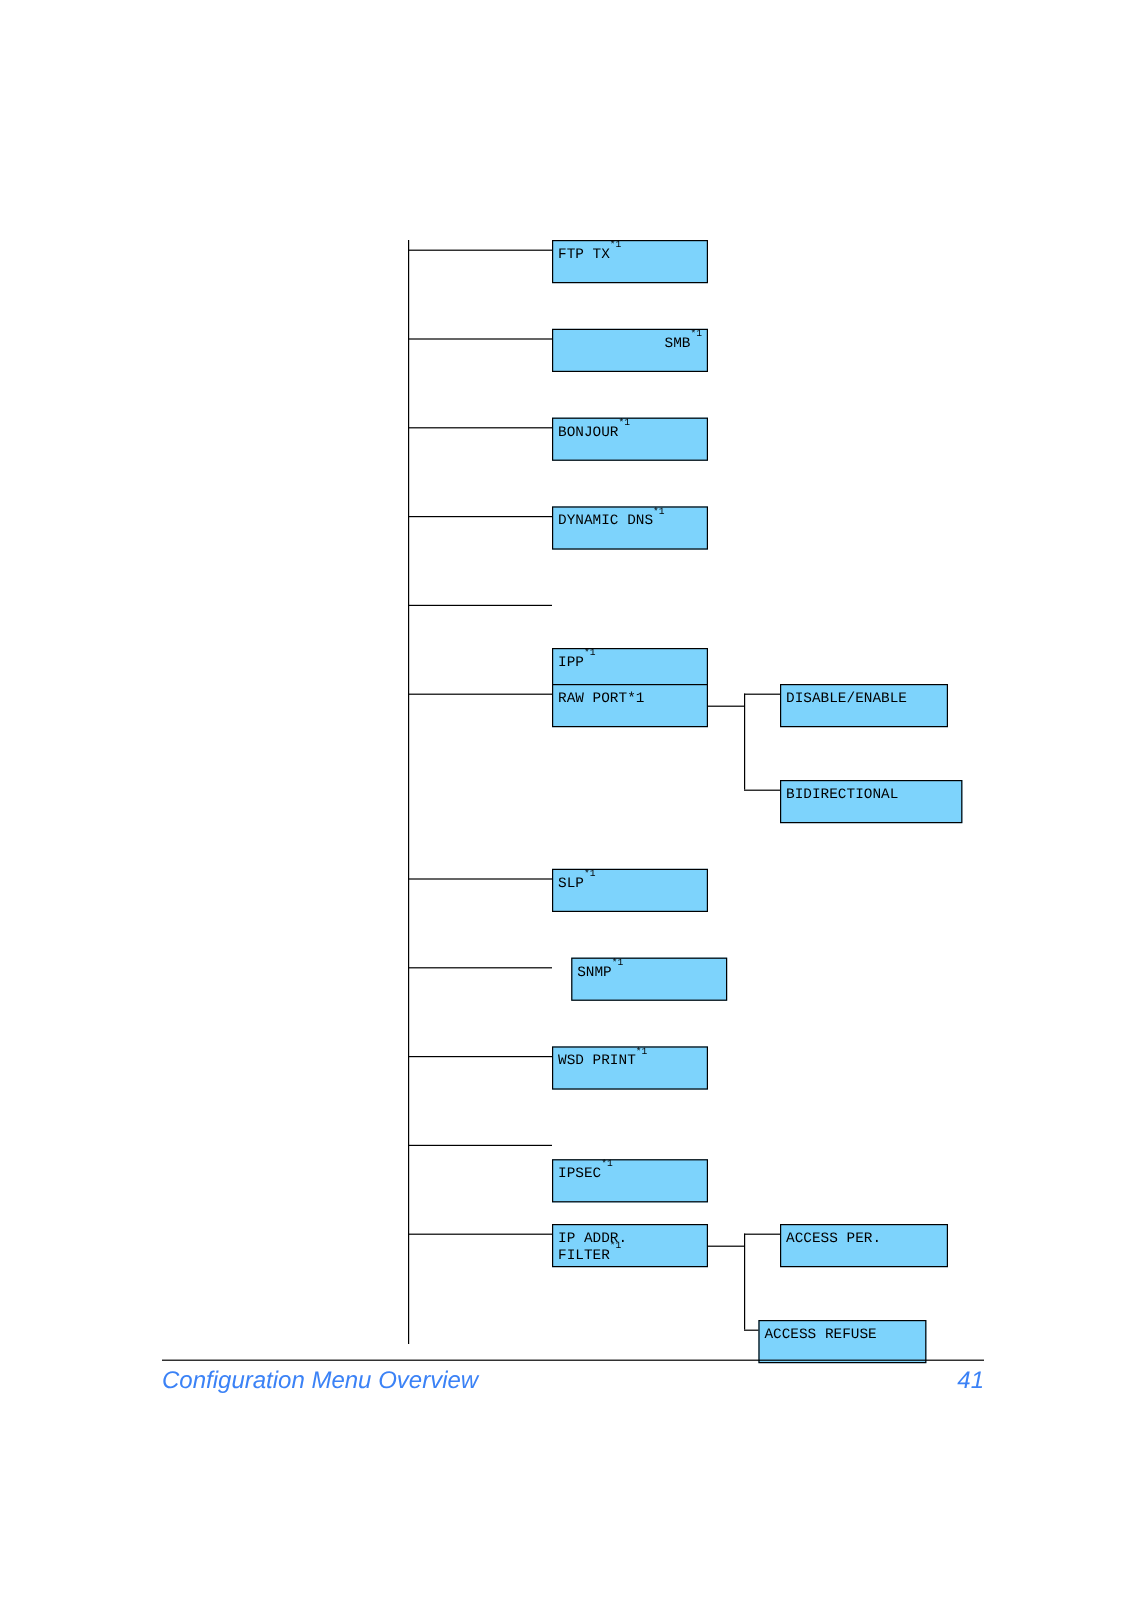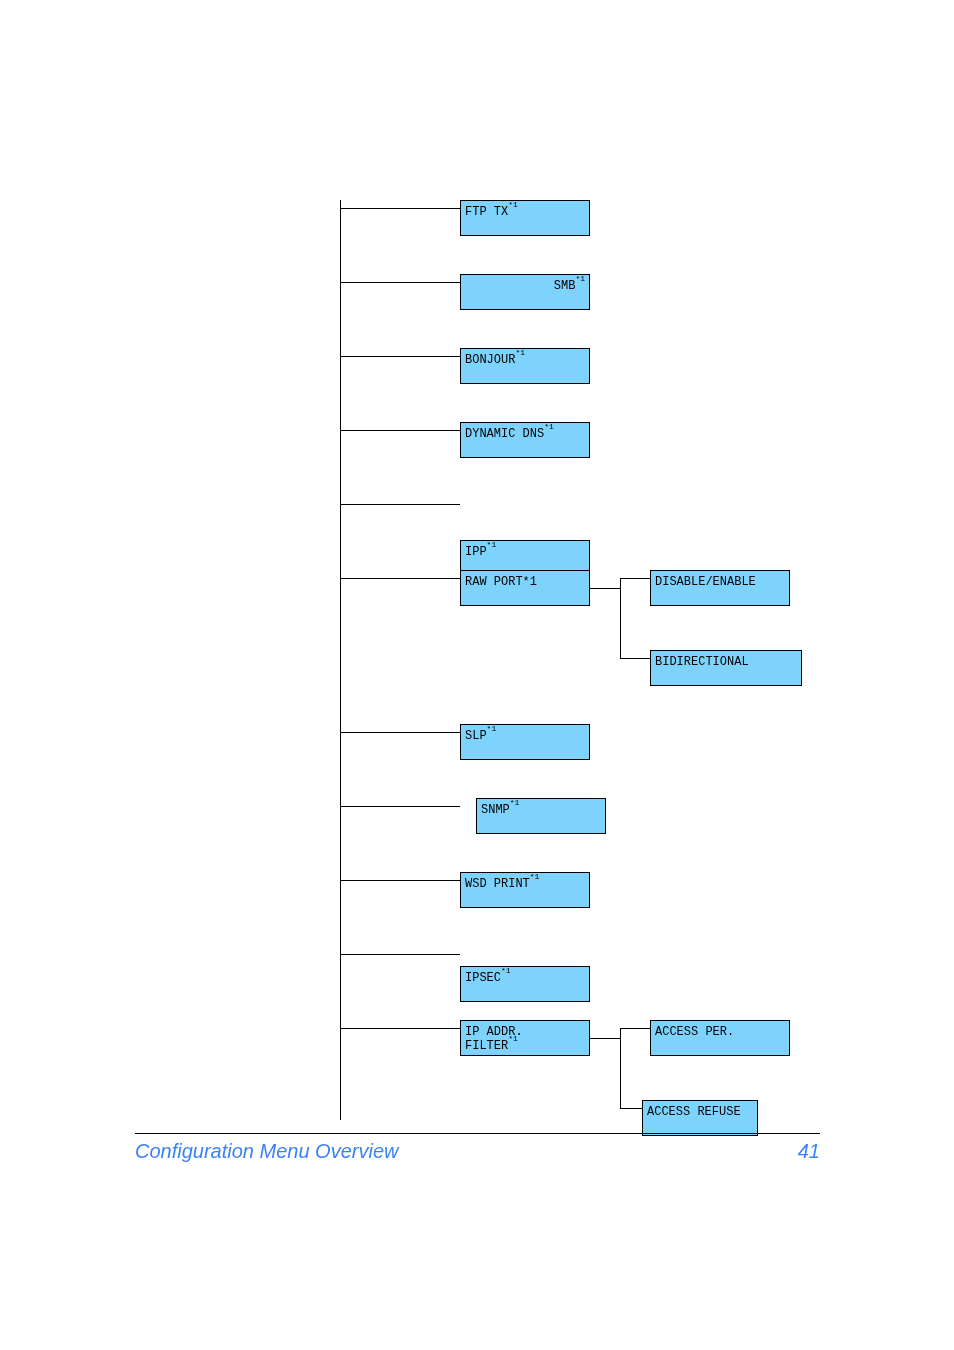--- a/index.html
+++ b/index.html
@@ -154,21 +154,21 @@
     <div class="node" style="left:120px; top:820px; width:130px; height:36px;">
       <span>IP ADDR.<br>FILTER</span><sup>*1</sup>
     </div>
     <div class="hline" style="left:250px; top:838px; width:30px;"></div>
     <div class="subtrunk" style="left:280px; top:828px; height:80px;"></div>
     <div class="hline" style="left:280px; top:828px; width:30px;"></div>
     <div class="node" style="left:310px; top:820px; width:140px; height:36px;">
       <span>ACCESS PER.</span>
     </div>
     <div class="hline" style="left:280px; top:908px; width:30px;"></div>
-    <div class="node" style="left:302px; top:900px; width:116px; height:36px;">
+    <div class="node" style="left:292px; top:900px; width:140px; height:36px;">
       <span>ACCESS REFUSE</span>
     </div>
 
   </div>
 
   <div class="footer-rule"></div>
   <div class="footer">
     <span>Configuration Menu Overview</span>
     <span>41</span>
   </div>

